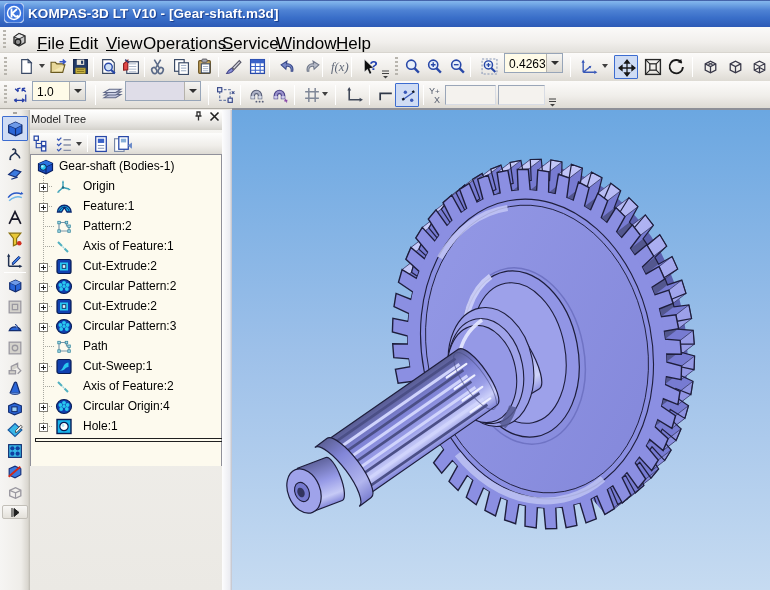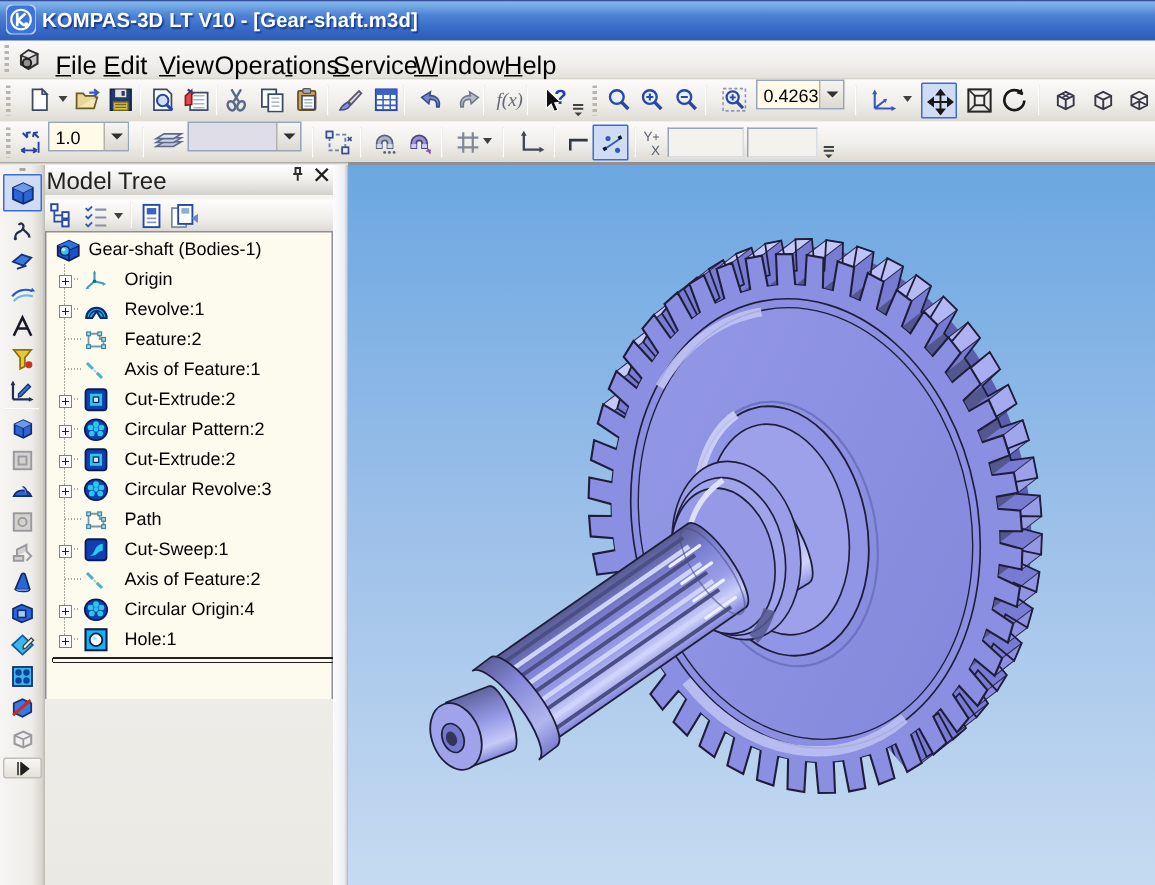--- a/index.html
+++ b/index.html
@@ -24,21 +24,21 @@
 .combo{position:absolute;top:0;height:20px;background:#fffbe8;border:1px solid #97a5b8;font-size:12px}
 .combo .cbtn{position:absolute;right:0;top:0;width:16px;height:18px;background:linear-gradient(180deg,#f6f5f2,#dcd9d2);border-left:1px solid #b5b2ab}
 .combo .cbtn:after{content:"";position:absolute;left:4px;top:7px;border-left:4px solid transparent;border-right:4px solid transparent;border-top:4px solid #303030}
 .combo .val{position:absolute;left:4px;top:3px}
 
 #lstrip{position:absolute;left:0;top:110px;width:30px;height:480px;background:linear-gradient(90deg,#f6f5f3 0,#efede9 70%,#d9d6cf 93%,#bdbab2 100%)}
 #lstrip .ibtn{left:3px}
 
 #tpanel{position:absolute;left:30px;top:110px;width:202px;height:480px;background:linear-gradient(180deg,#f6f5f2,#ebe9e4)}
 #gutter{position:absolute;left:222px;top:110px;width:10px;height:480px;background:linear-gradient(90deg,#fdfdfe,#ecedf2 75%,#c9cad2 95%,#9c9da6 100%)}
-#tphead{position:absolute;left:0;top:0;width:202px;height:20px;font-size:16px;color:#202020;background:linear-gradient(180deg,#ffffff 0,#f2f1ee 45%,#e0deda 80%,#d2d0ca 100%);padding-top:3px}
+#tphead{position:absolute;left:0;top:0;width:202px;height:20px;font-size:11px;color:#202020;background:linear-gradient(180deg,#ffffff 0,#f2f1ee 45%,#e0deda 80%,#d2d0ca 100%);padding-top:3px}
 #tptools{position:absolute;left:0;top:23px;width:202px;height:21px;background:linear-gradient(180deg,#fdfdfc 0,#f0eeea 60%,#dddad4 100%)}
 #treebox{position:absolute;left:0px;top:44px;width:192px;height:312px;background:#fdfaee;border:1px solid #90909a;border-bottom:none}
 .trow{position:absolute;left:0;font-size:12px;color:#000;white-space:nowrap}
 
 #vp{position:absolute;left:232px;top:110px;width:538px;height:480px}
 #vp svg{display:block}
 </style></head><body>
 <div id="app">
   <div id="title">
     <svg width="20" height="20" style="position:absolute;left:4px;top:3px">
@@ -527,32 +527,32 @@
           </svg></div>
 <div class="trow" style="left:52px;top:24px">Origin</div>
 <svg width="9" height="9" style="position:absolute;left:8px;top:48px" shape-rendering="crispEdges">
           <rect x="0.5" y="0.5" width="8" height="8" fill="#fff" stroke="#848078"></rect>
           <path d="M2 4.5 h5 M4.5 2 v5" stroke="#202020" stroke-width="1"></path>
         </svg>
 <div style="position:absolute;left:24px;top:43px"><svg width="18" height="17" viewBox="0 0 18 17">
             <path d="M2.5 14 a6.8 6.8 0 0 1 13.6 0 h-4 L9.3 9.5 6.5 14 Z" fill="#18b4ec" stroke="#0c2870" stroke-width="1.4"></path>
             <path d="M4.5 14 a4.8 4.8 0 0 1 9.6 0" fill="none" stroke="#0c2870" stroke-width="1"></path>
           </svg></div>
-<div class="trow" style="left:52px;top:44px">Revolve:1</div>
+<div class="trow" style="left:52px;top:44px">Feature:1</div>
 <div style="position:absolute;left:24px;top:63px"><svg width="17" height="17" viewBox="0 0 17 17">
             <path d="M4 4.5 h7.5 v3.5 h2.5 v5 H4 Z" fill="none" stroke="#7a96a8" stroke-width="1.2"></path>
             <g fill="#a8dce8" stroke="#3888a0" stroke-width="0.8">
               <rect x="2.8" y="3.3" width="2.5" height="2.5"></rect>
               <rect x="10.2" y="3.3" width="2.5" height="2.5"></rect>
               <rect x="12.8" y="7" width="2.5" height="2.5"></rect>
               <rect x="12.8" y="11.8" width="2.5" height="2.5"></rect>
               <rect x="2.8" y="11.8" width="2.5" height="2.5"></rect>
             </g>
           </svg></div>
-<div class="trow" style="left:52px;top:64px">Feature:2</div>
+<div class="trow" style="left:52px;top:64px">Pattern:2</div>
 <div style="position:absolute;left:24px;top:83px"><svg width="17" height="17" viewBox="0 0 17 17">
             <path d="M3 4 l4 4 M9.5 10.5 l3.5 3.5" stroke="#50b0c0" stroke-width="2"></path>
             <path d="M7.5 8.5 l1.5 1.5" stroke="#a0d8e0" stroke-width="1.2"></path>
           </svg></div>
 <div class="trow" style="left:52px;top:84px">Axis of Feature:1</div>
 <svg width="9" height="9" style="position:absolute;left:8px;top:108px" shape-rendering="crispEdges">
           <rect x="0.5" y="0.5" width="8" height="8" fill="#fff" stroke="#848078"></rect>
           <path d="M2 4.5 h5 M4.5 2 v5" stroke="#202020" stroke-width="1"></path>
         </svg>
 <div style="position:absolute;left:24px;top:103px"><svg width="18" height="17" viewBox="0 0 18 17">
@@ -595,21 +595,21 @@
             <ellipse cx="9" cy="8.5" rx="7.5" ry="7" fill="#1040b0" stroke="#081c54" stroke-width="1.1"></ellipse>
             <g fill="#28c8f0">
               <circle cx="9" cy="4.8" r="1.9"></circle>
               <circle cx="5.4" cy="7" r="1.9"></circle>
               <circle cx="12.6" cy="7" r="1.9"></circle>
               <circle cx="6.2" cy="11" r="1.9"></circle>
               <circle cx="11.8" cy="11" r="1.9"></circle>
               <circle cx="9" cy="8.3" r="1.6"></circle>
             </g>
           </svg></div>
-<div class="trow" style="left:52px;top:164px">Circular Revolve:3</div>
+<div class="trow" style="left:52px;top:164px">Circular Pattern:3</div>
 <div style="position:absolute;left:24px;top:183px"><svg width="17" height="17" viewBox="0 0 17 17">
             <path d="M4 4.5 h7.5 v3.5 h2.5 v5 H4 Z" fill="none" stroke="#7a96a8" stroke-width="1.2"></path>
             <g fill="#a8dce8" stroke="#3888a0" stroke-width="0.8">
               <rect x="2.8" y="3.3" width="2.5" height="2.5"></rect>
               <rect x="10.2" y="3.3" width="2.5" height="2.5"></rect>
               <rect x="12.8" y="7" width="2.5" height="2.5"></rect>
               <rect x="12.8" y="11.8" width="2.5" height="2.5"></rect>
               <rect x="2.8" y="11.8" width="2.5" height="2.5"></rect>
             </g>
           </svg></div>

